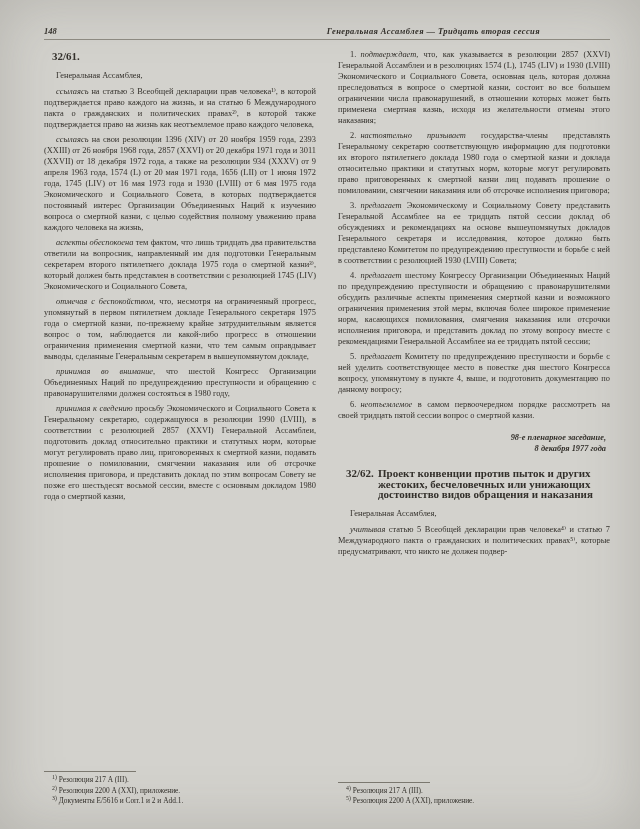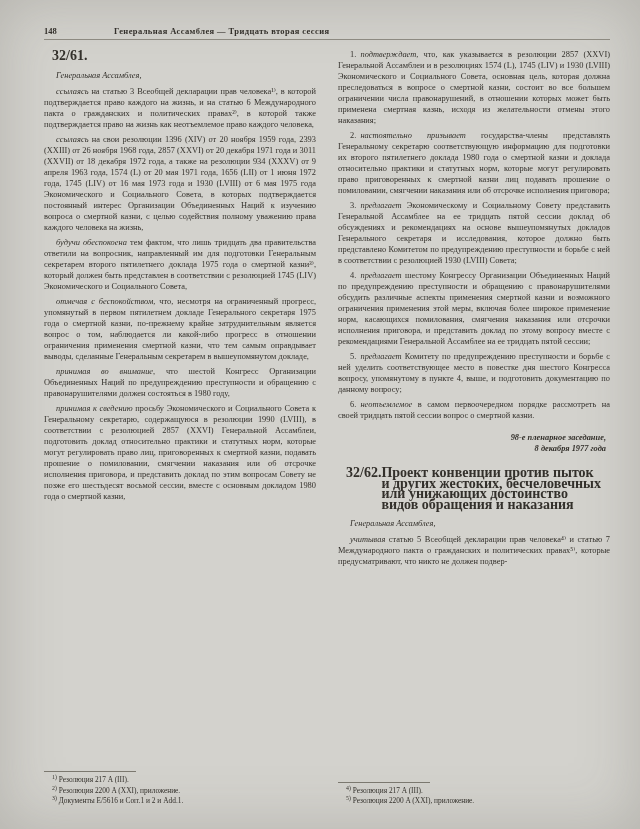--- a/index.html
+++ b/index.html
@@ -14,37 +14,37 @@
   .page {
     width: 100%; height: 100%;
     padding: 26px 30px 22px 44px;
     display: flex; flex-direction: column;
     box-shadow: inset 0 0 60px rgba(90,88,80,.25);
   }
   .pg-header {
     display: flex; align-items: baseline;
     font-size: 8.5px; font-weight: bold;
     border-bottom: 1px solid #8d8a81;
-    padding-bottom: 3px; margin-bottom: 9px;
+    padding-bottom: 3px; margin-bottom: 9px; font-style: italic;
   }
   .pg-num { width: 70px; text-align: left; }
-  .running { flex: 1; text-align: left; letter-spacing: .4px; padding-right: 70px; }
+  .running { flex: 1; text-align: right; letter-spacing: .4px; padding-right: 70px; }
   .columns { flex: 1; display: flex; gap: 22px; min-height: 0; }
   .col {
     flex: 1; display: flex; flex-direction: column;
     font-size: 8.4px; line-height: 11px; text-align: justify;
   }
   p { margin: 0 0 4px; text-indent: 12px; }
   .res-heading {
     display: flex; font-weight: bold; text-align: left;
-    margin: 2px 0 8px 8px; line-height: 10.5px; font-size: 14px;
+    margin: 2px 0 8px 8px; line-height: 10.5px; font-size: 11px;
   }
   .res-heading .num { flex: 0 0 32px; }
   .res-heading .ttl { flex: 1; padding-right: 6px; }
-  .opening { font-style: italic; margin-bottom: 5px; }
+  .opening { margin-bottom: 5px; }
   .op-num { font-weight: normal; }
   .adoption {
     text-align: right; font-style: italic;
     margin: 7px 4px 12px 0; text-indent: 0; line-height: 11px;
   }
   .adoption span { display: block; font-weight: bold; }
   .footnotes { margin-top: auto; padding-top: 4px; font-size: 7.4px; line-height: 9.6px; text-align: left; }
   .fn-sep { width: 92px; border-top: 1px solid #7b786f; margin-bottom: 3px; }
   .footnotes p { margin: 0 0 1px; text-indent: 8px; }
   sup { font-size: 5.8px; line-height: 0; }
@@ -64,21 +64,21 @@
 
     <div class="col">
       <div class="res-heading">
         <span class="num">32/61.</span>
       </div>
 
       <p class="opening">Генеральная Ассамблея,</p>
 
       <p><i>ссылаясь</i><span> на статью 3 Всеобщей декларации прав человека¹⁾, в которой подтверждается право каждого на жизнь, и на статью 6 Международного пакта о гражданских и политических правах²⁾, в которой также подтверждается право на жизнь как неотъемлемое право каждого человека,</span></p>
       <p><i>ссылаясь</i><span> на свои резолюции 1396 (XIV) от 20 ноября 1959 года, 2393 (XXIII) от 26 ноября 1968 года, 2857 (XXVI) от 20 декабря 1971 года и 3011 (XXVII) от 18 декабря 1972 года, а также на резолюции 934 (XXXV) от 9 апреля 1963 года, 1574 (L) от 20 мая 1971 года, 1656 (LII) от 1 июня 1972 года, 1745 (LIV) от 16 мая 1973 года и 1930 (LVIII) от 6 мая 1975 года Экономического и Социального Совета, в которых подтверждается постоянный интерес Организации Объединенных Наций к изучению вопроса о смертной казни, с целью содействия полному уважению права каждого человека на жизнь,</span></p>
-      <p><i>будучи обеспокоена</i><span> тем фактом, что лишь тридцать два правительства ответили на вопросник, направленный им для подготовки Генеральным секретарем второго пятилетнего доклада 1975 года о смертной казни³⁾, который должен быть представлен в соответствии с резолюцией 1745 (LIV) Экономического и Социального Совета,</span></p>
+      <p><i>аспекты обеспокоена</i><span> тем фактом, что лишь тридцать два правительства ответили на вопросник, направленный им для подготовки Генеральным секретарем второго пятилетнего доклада 1975 года о смертной казни³⁾, который должен быть представлен в соответствии с резолюцией 1745 (LIV) Экономического и Социального Совета,</span></p>
       <p><i>отмечая с беспокойством</i><span>, что, несмотря на ограниченный прогресс, упомянутый в первом пятилетнем докладе Генерального секретаря 1975 года о смертной казни, по-прежнему крайне затруднительным является вопрос о том, наблюдается ли какой-либо прогресс в отношении ограничения применения смертной казни, что тем самым оправдывает выводы, сделанные Генеральным секретарем в вышеупомянутом докладе,</span></p>
       <p><i>принимая во внимание</i><span>, что шестой Конгресс Организации Объединенных Наций по предупреждению преступности и обращению с правонарушителями должен состояться в 1980 году,</span></p>
       <p><i>принимая к сведению</i><span> просьбу Экономического и Социального Совета к Генеральному секретарю, содержащуюся в резолюции 1990 (LVIII), в соответствии с резолюцией 2857 (XXVI) Генеральной Ассамблеи, подготовить доклад относительно практики и статутных норм, которые могут регулировать право лиц, приговоренных к смертной казни, подавать прошение о помиловании, смягчении наказания или об отсрочке исполнения приговора, и представить доклад по этим вопросам Совету не позже его шестьдесят восьмой сессии, вместе с основным докладом 1980 года о смертной казни,</span></p>
 
       <div class="footnotes">
         <div class="fn-sep"></div>
         <p><sup>1)</sup> <span>Резолюция 217 A (III).</span></p>
         <p><sup>2)</sup> <span>Резолюция 2200 A (XXI), приложение.</span></p>
         <p><sup>3)</sup> <span>Документы E/5616 и Corr.1 и 2 и Add.1.</span></p>
       </div>

